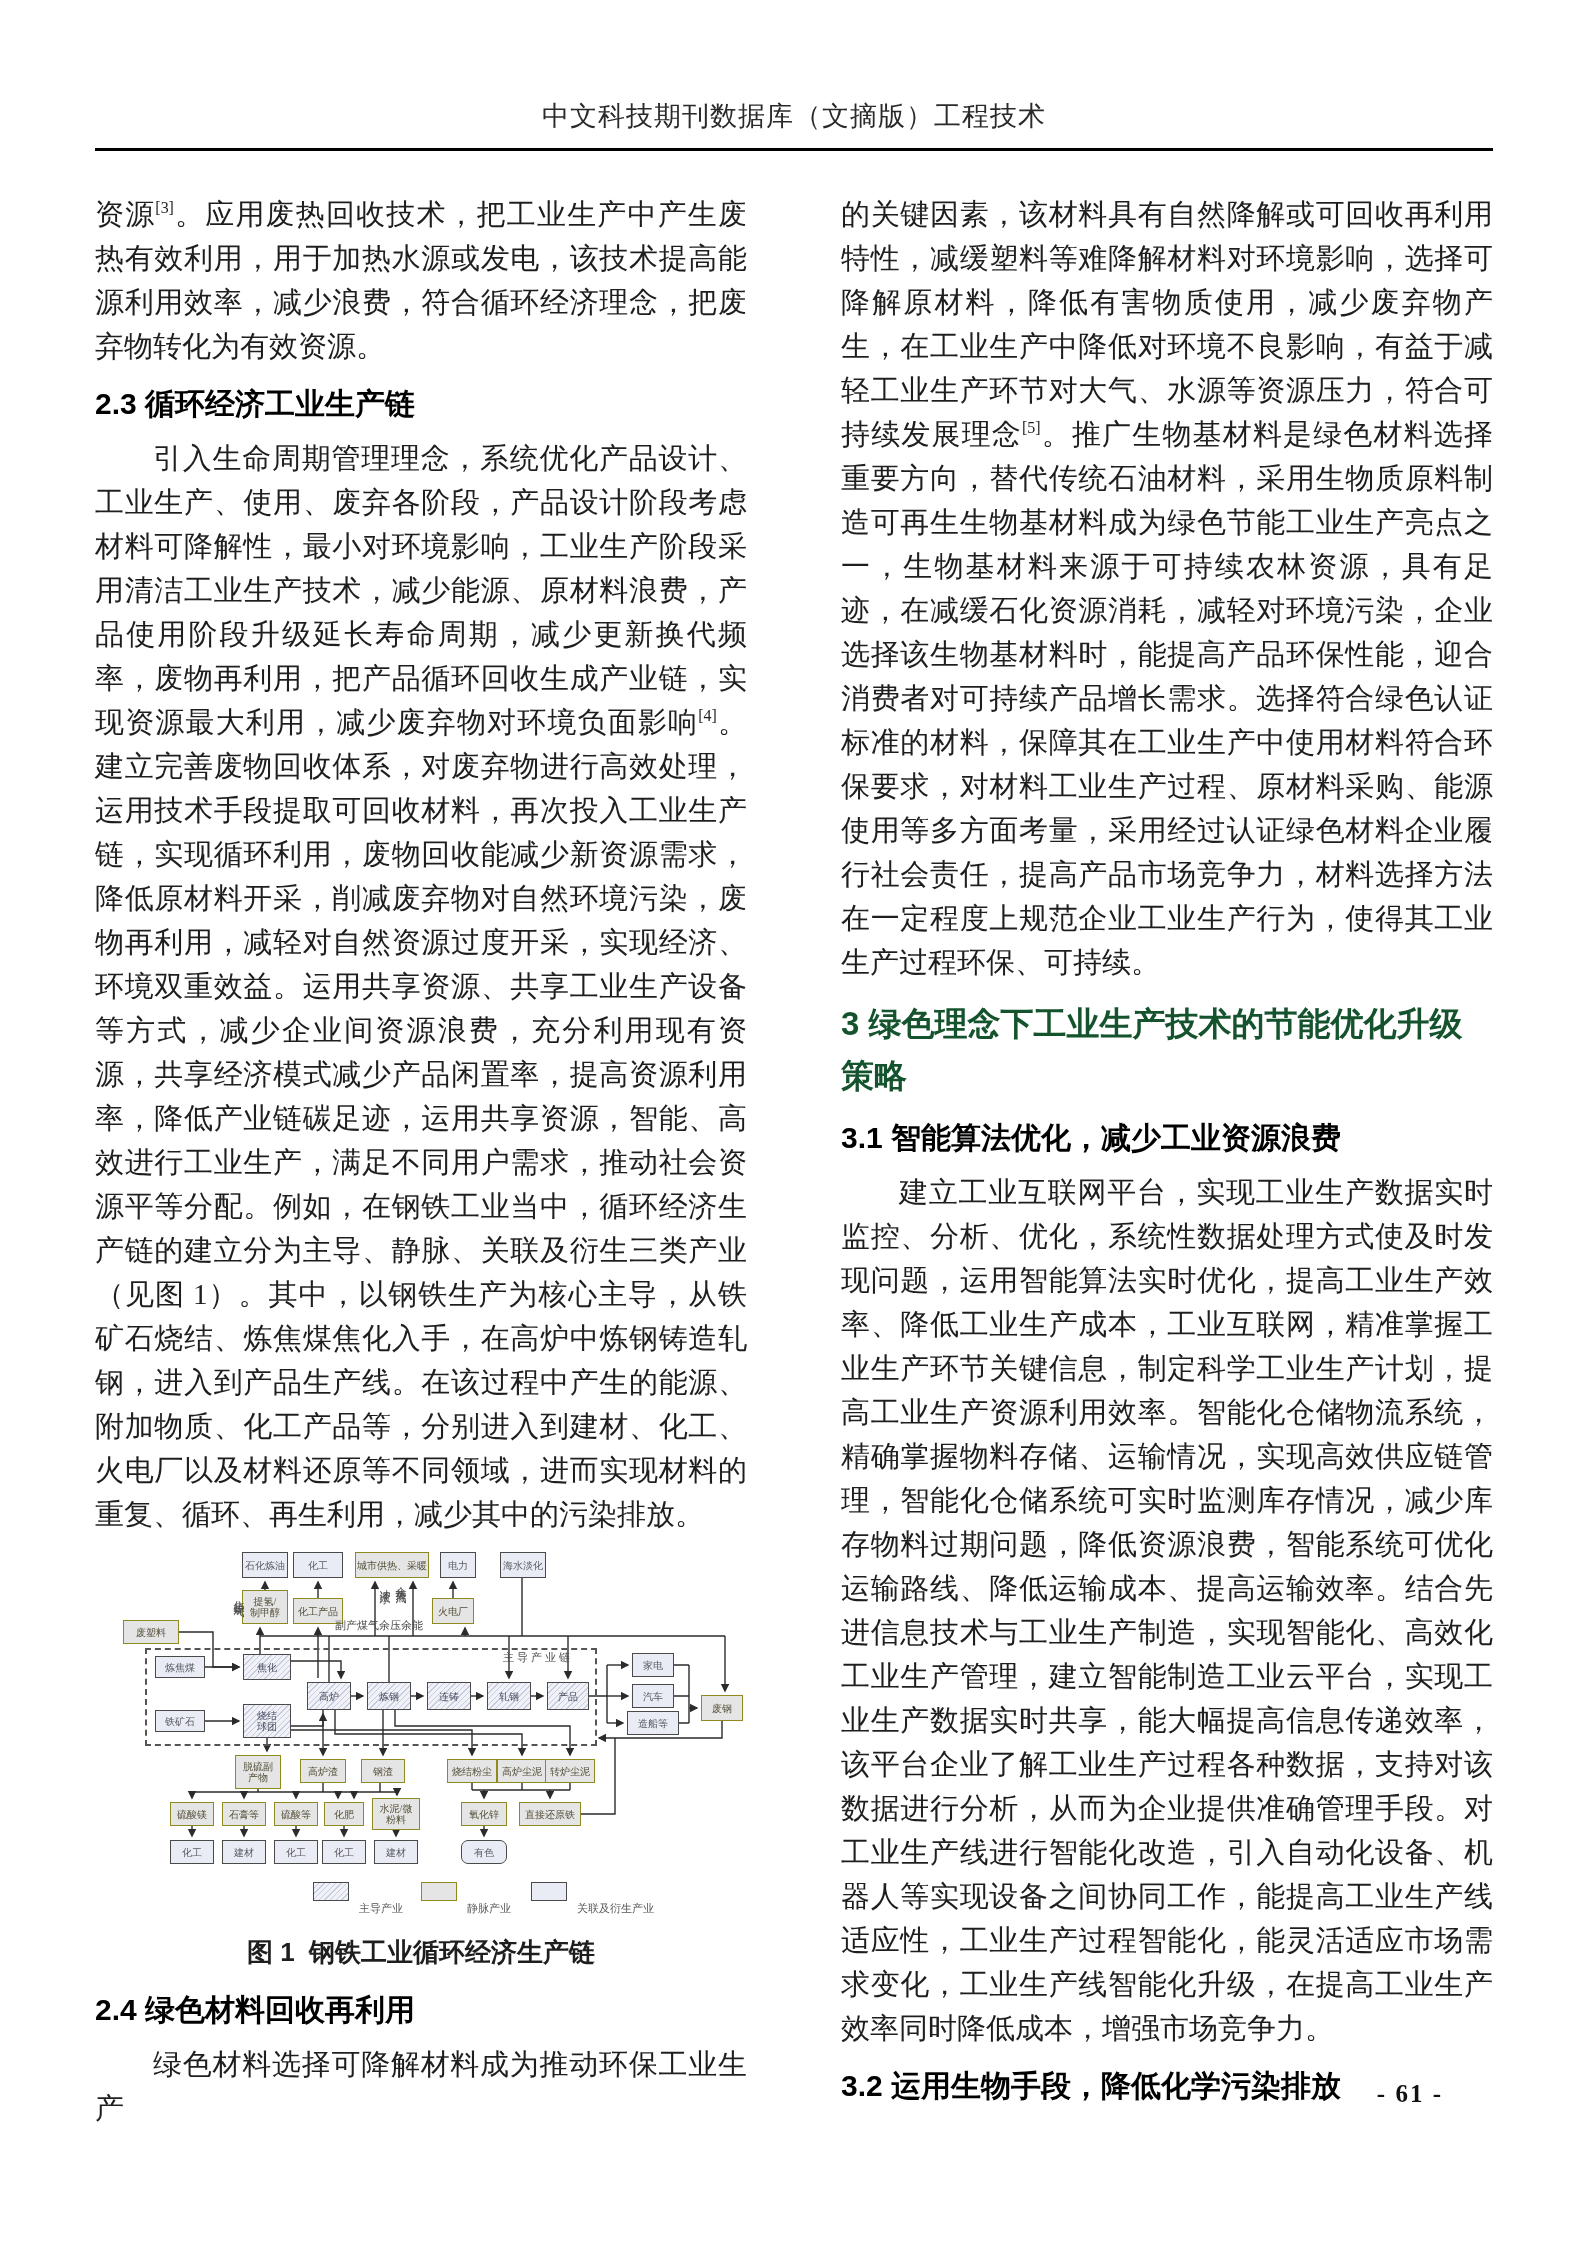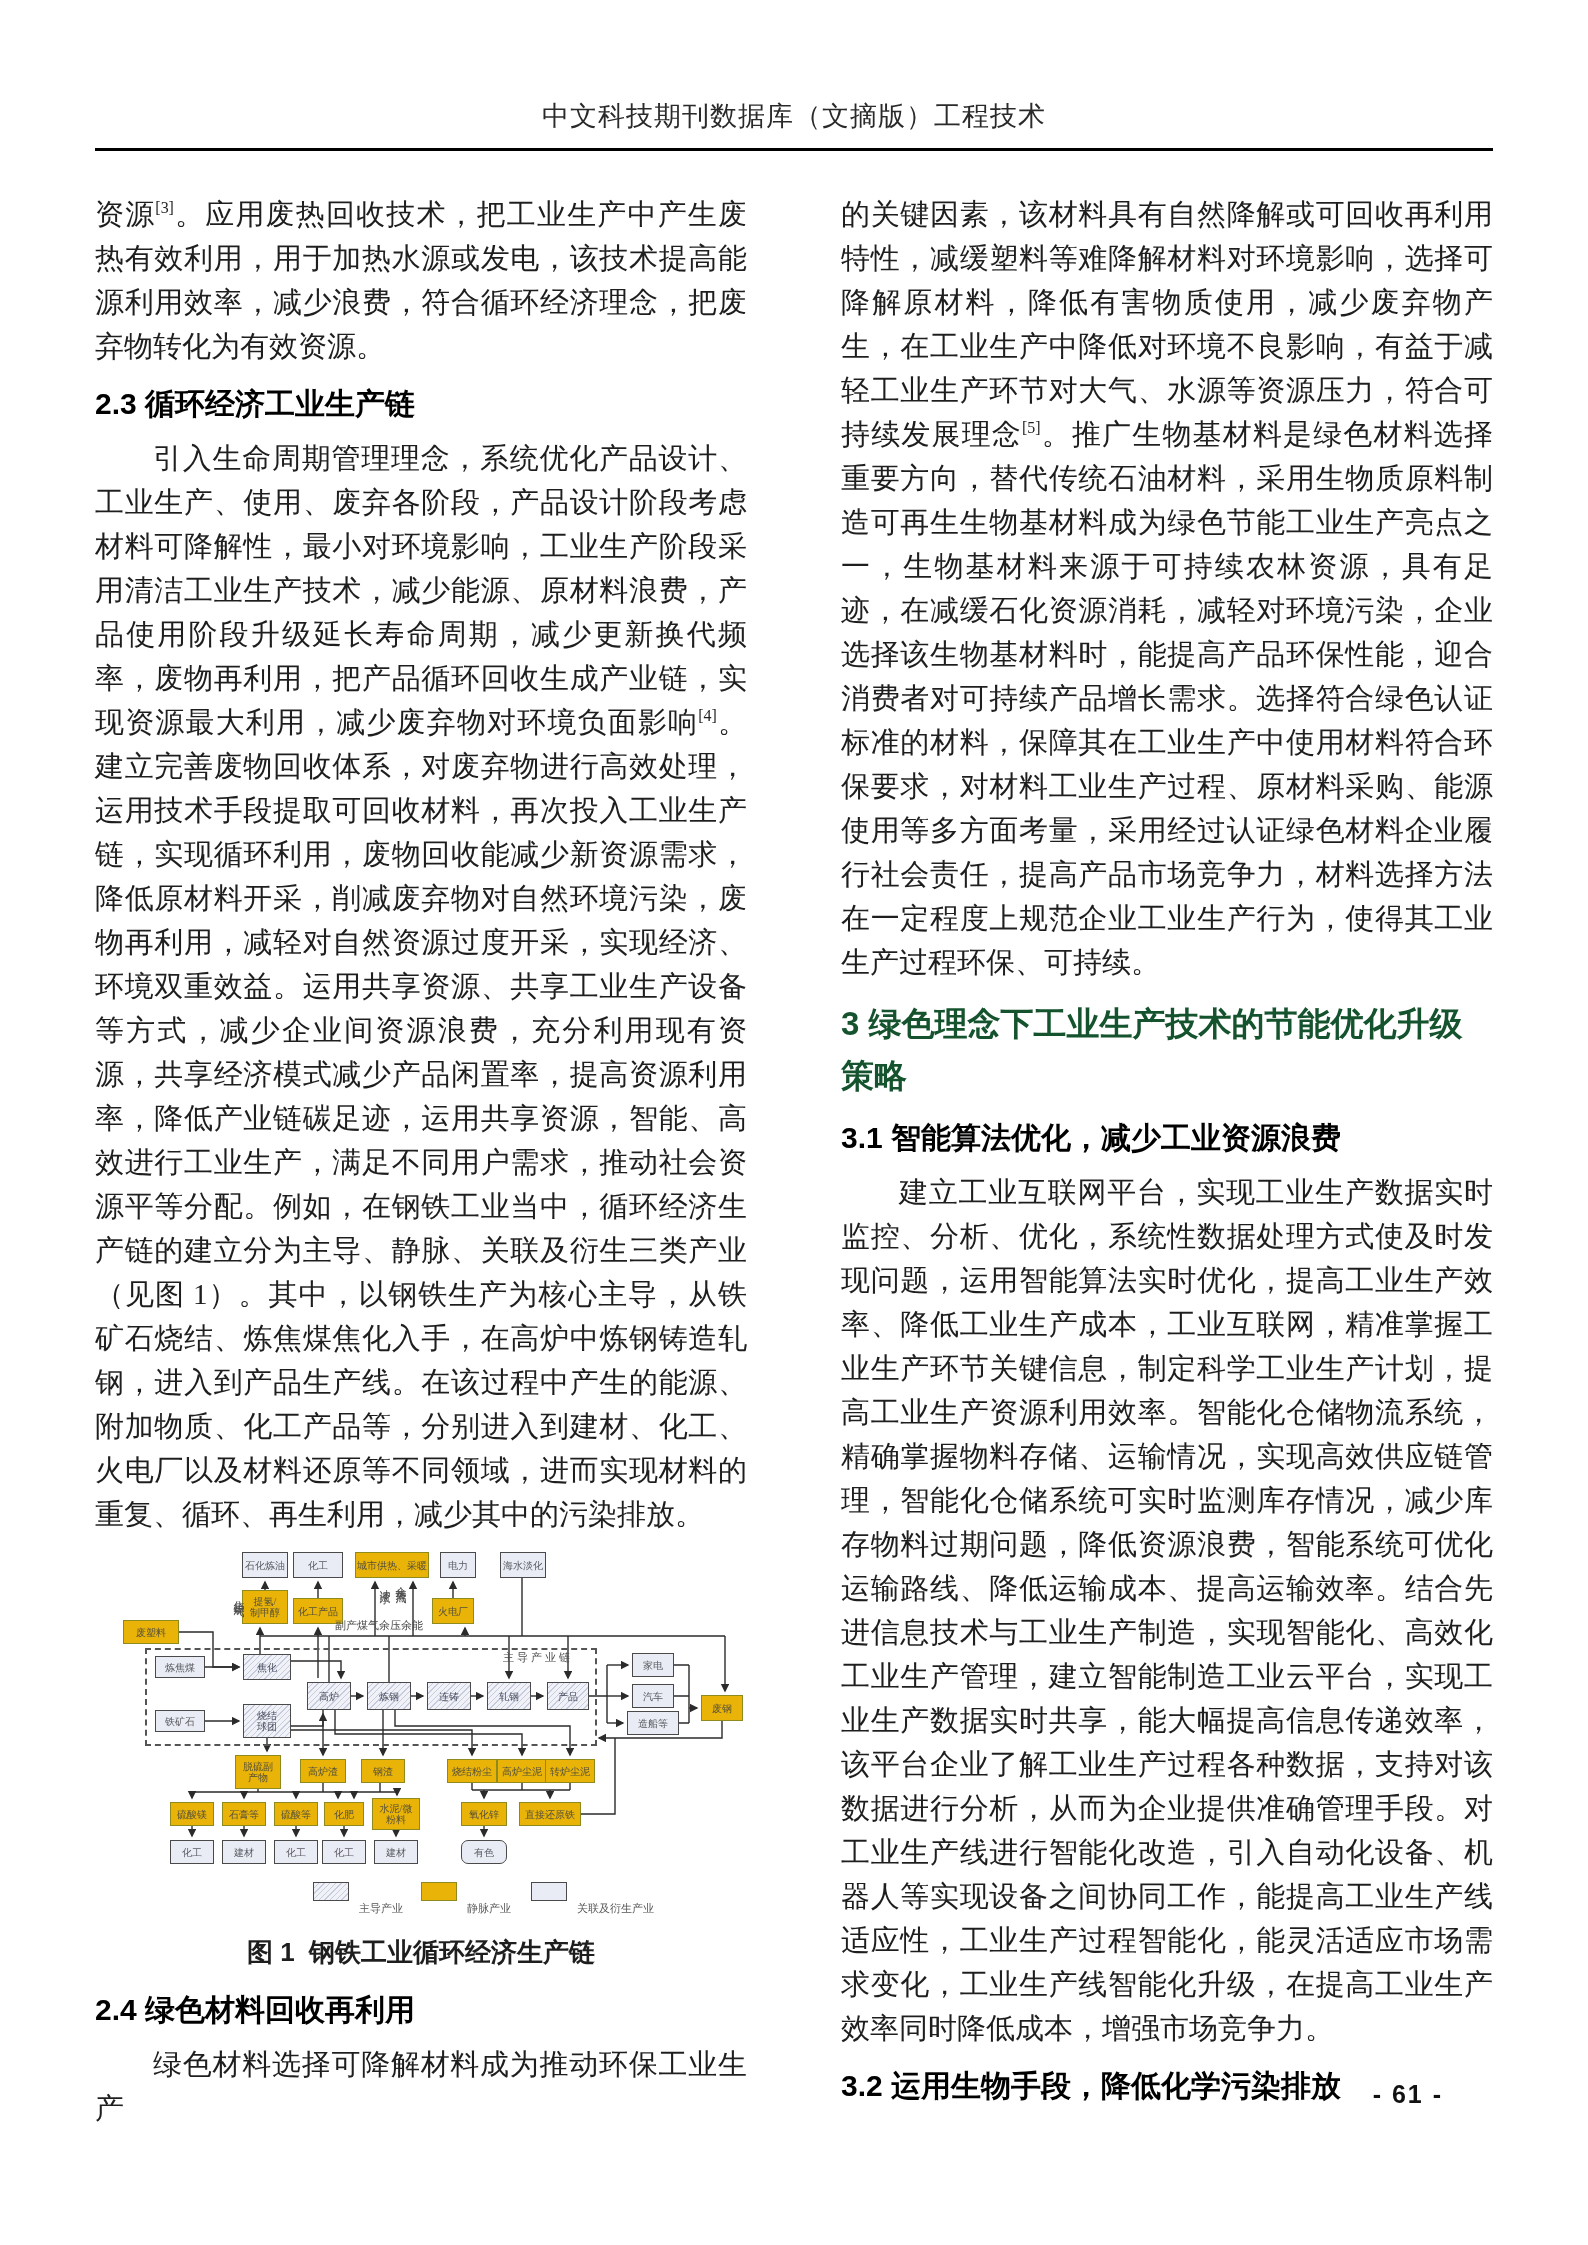--- a/index.html
+++ b/index.html
@@ -19,34 +19,34 @@
          font-size:33px;line-height:52px;margin:14px 0 10px;color:#14532d;text-align:left;text-indent:0;}
   .h-sub{font-family:"Liberation Sans","DejaVu Sans",sans-serif;font-weight:bold;
          font-size:30px;line-height:44px;margin:14px 0 10px;color:#000;text-align:left;text-indent:0;}
   
   .figwrap{position:relative;width:652px;height:372px;margin:14px 0 2px;}
   .farrows{position:absolute;left:0;top:0;}
   .fnode{position:absolute;box-sizing:border-box;border:1px solid #4a4a4a;
          display:flex;align-items:center;justify-content:center;text-align:center;
          font-size:10px;line-height:11px;white-space:pre-line;
          font-family:"Liberation Serif","DejaVu Serif",serif;color:#55503a;padding:7px 1px;}
-  .fnode.vein{background:#eab308;border-color:#8f8a1e;}
+  .fnode.vein{background:#e5e5e5;border-color:#8f8a1e;}
   .fnode.assoc{background:#e9ecf4;border-color:#4a4a4a;color:#5a5a60;}
   .fnode.lead{background:repeating-linear-gradient(135deg,#f1f2f8 0px,#f1f2f8 3px,#c6cbdd 3px,#c6cbdd 4px);
               color:#474b5c;}
   .flabel{position:absolute;font-size:11px;line-height:11px;color:#4a4a4a;white-space:nowrap;}
   .flabel.v{writing-mode:vertical-rl;letter-spacing:2px;}
   .flabel.wide{letter-spacing:3px;font-size:11px;}
   .dashbox{position:absolute;border:2px dashed #555;box-sizing:border-box;}
   .legend-swatch{position:absolute;box-sizing:border-box;border:1px solid #4a4a4a;}
   .legend-label{position:absolute;font-size:11px;color:#555;white-space:nowrap;}
   .figcap{font-family:"Liberation Sans","DejaVu Sans",sans-serif;font-weight:bold;
           font-size:26px;text-align:center;margin:8px 0 6px;white-space:pre-wrap;text-indent:0;}
   .pageno{position:absolute;right:145px;top:2080px;font-size:25px;font-weight:bold;
-          font-family:Liberation Sans, sans-serif;letter-spacing:2px;color:#111;}
+          font-family:Liberation Serif, serif;letter-spacing:2px;color:#111;}
 </style>
 </head>
 <body>
 
 <div class="page">
 
   <div class="header">
     <span>中文科技期刊数据库（文摘版）工程技术</span>
   </div>
 

